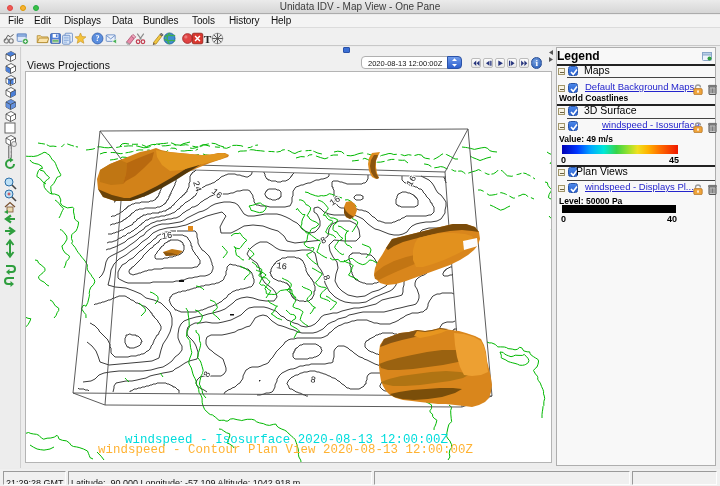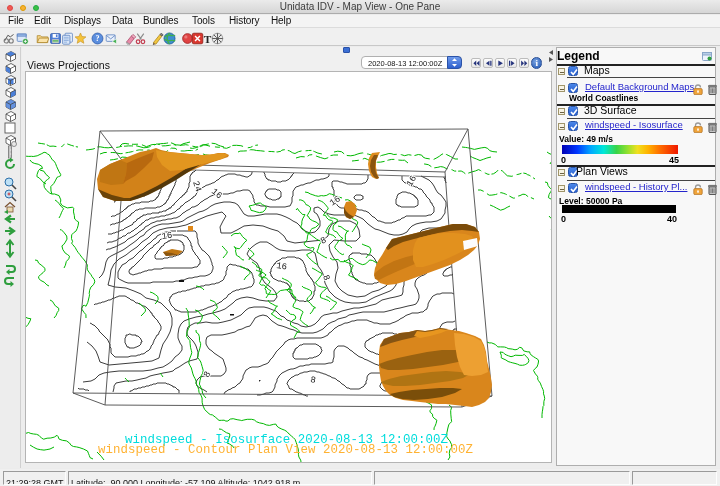--- a/index.html
+++ b/index.html
@@ -445,37 +445,37 @@
       <svg width="10" height="11" viewBox="0 0 10 11" style="position:absolute;left:136px;top:36px">
         <path d="M2.5 5 V3.5 a2.5 2.5 0 0 1 5 0" fill="none" stroke="#9a9a9a" stroke-width="1.3"></path>
         <rect x="0.8" y="4.6" width="8.4" height="6" rx="1.2" fill="#f0a43a" stroke="#b5762a" stroke-width="0.8"></rect>
         <rect x="4.2" y="6.3" width="1.6" height="2.6" rx="0.8" fill="#fff"></rect>
       </svg>
       <svg width="9" height="11" viewBox="0 0 9 11" style="position:absolute;left:151px;top:36px">
         <rect x="1" y="2.6" width="7" height="8" rx="1" fill="#c4c4c4" stroke="#4a4a4a" stroke-width="1"></rect>
         <rect x="0.4" y="1.4" width="8.2" height="1.4" rx="0.7" fill="#cfcfcf" stroke="#4a4a4a" stroke-width="0.8"></rect>
         <path d="M3 4.4 V9 M4.5 4.4 V9 M6 4.4 V9" stroke="#6a6a6a" stroke-width="0.8"></path>
       </svg>
-      <span class="lgsmall" style="position:absolute;left:12px;top:45px">World Coastlines</span>
+      <span class="lgsmall" style="position:absolute;left:2px;top:45px">World Coastlines</span>
       <div class="sep" style="top:56px"></div>
       <div class="exp" style="left:1px;top:60px"></div>
       <div class="chk" style="left:11px;top:58px">
         <svg width="10" height="10" viewBox="0 0 10 10">
           <path d="M2 5 L4.2 7.4 L8 2.6" fill="none" stroke="#fff" stroke-width="1.6"></path>
         </svg>
       </div>
       <span class="lgrow" style="left:27px;top:56px">3D Surface</span>
       <div class="rowline" style="left:10px;top:69.5px;width:148px"></div>
       <div class="exp" style="left:1px;top:75px"></div>
       <div class="chk" style="left:11px;top:73px">
         <svg width="10" height="10" viewBox="0 0 10 10">
           <path d="M2 5 L4.2 7.4 L8 2.6" fill="none" stroke="#fff" stroke-width="1.6"></path>
         </svg>
       </div>
-      <span class="lglink" style="position:absolute;left:28px;top:71px">windspeed - Isosurface</span>
+      <span class="lglink" style="position:absolute;left:45px;top:71px">windspeed - Isosurface</span>
       <svg width="10" height="11" viewBox="0 0 10 11" style="position:absolute;left:136px;top:74px">
         <path d="M2.5 5 V3.5 a2.5 2.5 0 0 1 5 0" fill="none" stroke="#9a9a9a" stroke-width="1.3"></path>
         <rect x="0.8" y="4.6" width="8.4" height="6" rx="1.2" fill="#f0a43a" stroke="#b5762a" stroke-width="0.8"></rect>
         <rect x="4.2" y="6.3" width="1.6" height="2.6" rx="0.8" fill="#fff"></rect>
       </svg>
       <svg width="9" height="11" viewBox="0 0 9 11" style="position:absolute;left:151px;top:74px">
         <rect x="1" y="2.6" width="7" height="8" rx="1" fill="#c4c4c4" stroke="#4a4a4a" stroke-width="1"></rect>
         <rect x="0.4" y="1.4" width="8.2" height="1.4" rx="0.7" fill="#cfcfcf" stroke="#4a4a4a" stroke-width="0.8"></rect>
         <path d="M3 4.4 V9 M4.5 4.4 V9 M6 4.4 V9" stroke="#6a6a6a" stroke-width="0.8"></path>
       </svg>
@@ -507,21 +507,21 @@
         </svg>
       </div>
       <span class="lgrow" style="left:19px;top:117px">Plan Views</span>
       <div class="rowline" style="left:10px;top:131.5px;width:148px"></div>
       <div class="exp" style="left:1px;top:137px"></div>
       <div class="chk" style="left:11px;top:135px">
         <svg width="10" height="10" viewBox="0 0 10 10">
           <path d="M2 5 L4.2 7.4 L8 2.6" fill="none" stroke="#fff" stroke-width="1.6"></path>
         </svg>
       </div>
-      <span class="lglink" style="position:absolute;left:28px;top:133px">windspeed - History Pl...</span>
+      <span class="lglink" style="position:absolute;left:28px;top:133px">windspeed - Displays Pl...</span>
       <svg width="10" height="11" viewBox="0 0 10 11" style="position:absolute;left:136px;top:136px">
         <path d="M2.5 5 V3.5 a2.5 2.5 0 0 1 5 0" fill="none" stroke="#9a9a9a" stroke-width="1.3"></path>
         <rect x="0.8" y="4.6" width="8.4" height="6" rx="1.2" fill="#f0a43a" stroke="#b5762a" stroke-width="0.8"></rect>
         <rect x="4.2" y="6.3" width="1.6" height="2.6" rx="0.8" fill="#fff"></rect>
       </svg>
       <svg width="9" height="11" viewBox="0 0 9 11" style="position:absolute;left:151px;top:136px">
         <rect x="1" y="2.6" width="7" height="8" rx="1" fill="#c4c4c4" stroke="#4a4a4a" stroke-width="1"></rect>
         <rect x="0.4" y="1.4" width="8.2" height="1.4" rx="0.7" fill="#cfcfcf" stroke="#4a4a4a" stroke-width="0.8"></rect>
         <path d="M3 4.4 V9 M4.5 4.4 V9 M6 4.4 V9" stroke="#6a6a6a" stroke-width="0.8"></path>
       </svg>

